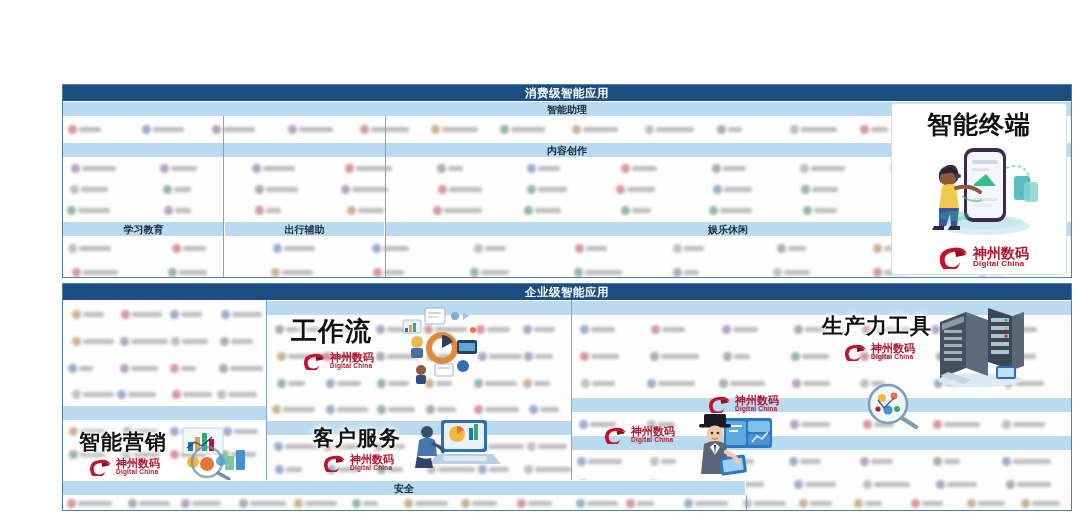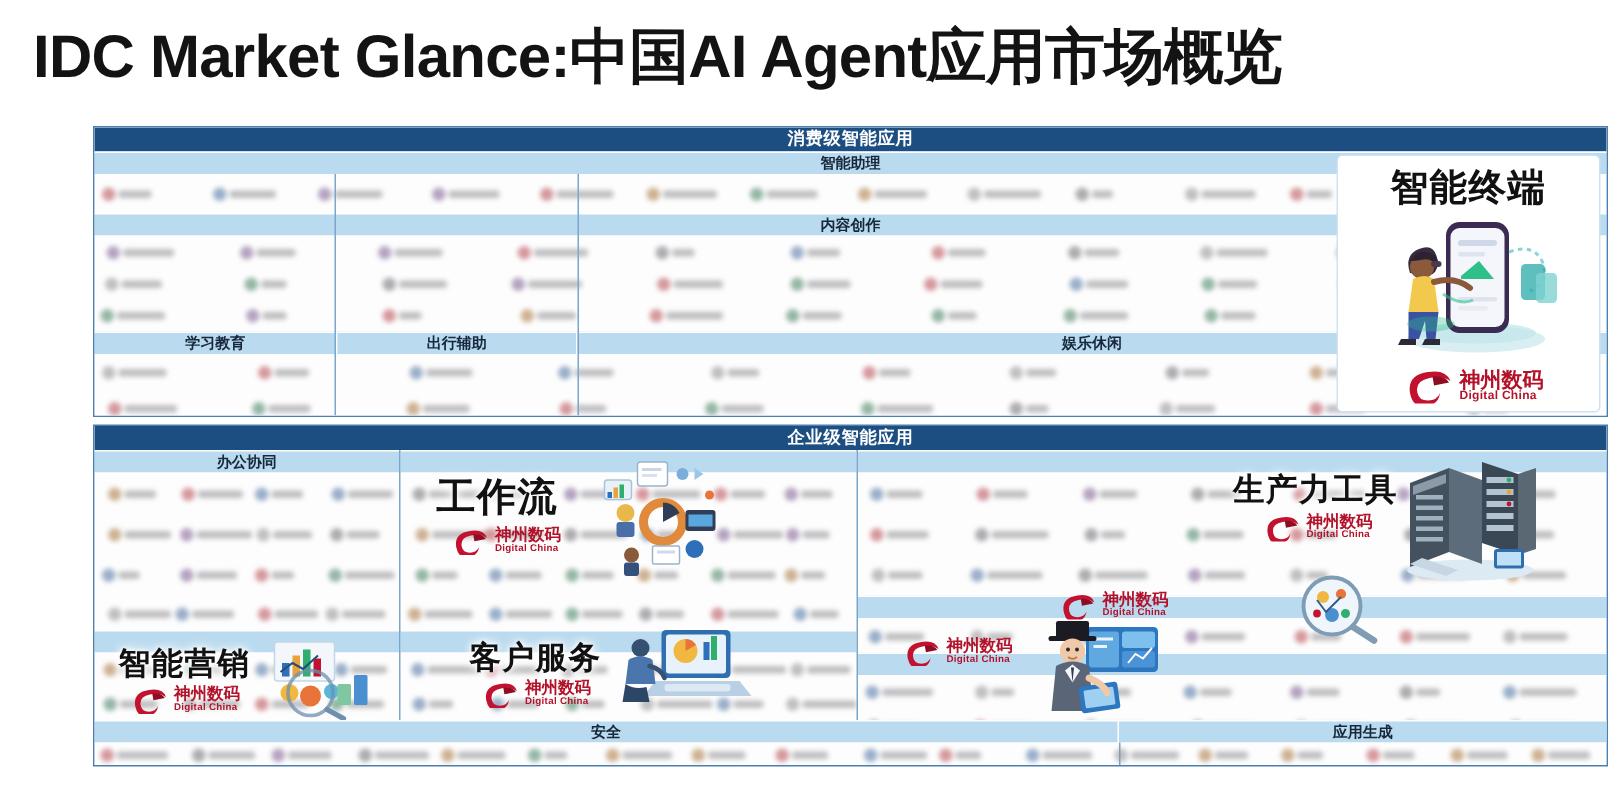--- a/index.html
+++ b/index.html
@@ -89,21 +89,20 @@
     display: flex; flex-direction: column; align-items: center; padding-top: 4px;
     z-index: 6;
   }
   .terminal-panel .ttl { font-size: 25px; font-weight: 800; color: #111; letter-spacing: 1px; }
 </style>
 </head>
 <body>
 
 <div class="page">
 
-  <div class="title">IDC Market Glance:中国AI Agent应用市场概览</div>
 
   <div class="board board-consumer">
 
     <div class="bar-main">消费级智能应用</div>
 
     <div class="bar-sub">智能助理</div>
     <div class="logos" style="height:26px" id="ls1">
         <div class="logo" style="left: 5.46218px; top: 8px; width: 27.4522px; height: 11px;">
           <span class="mk" style="background: rgb(181, 70, 79);"></span>
           <span class="tx" style="background: rgb(138, 138, 144); width: 21.0763px;"></span>
@@ -430,21 +429,20 @@
     </div>
   </div>
 
   <div class="board board-enterprise">
 
     <div class="bar-main">企业级智能应用</div>
 
     <div style="position:relative;height:180px">
 
       <div style="position:absolute;left:0;top:0;width:203px;height:180px">
-        <div class="bar-sub">办公协同</div>
         <div class="logos" style="height:82px" id="e1">
             <div class="logo" style="left: 9.02951px; top: 8.66667px; width: 29.1366px; height: 11px;">
               <span class="mk" style="background: rgb(167, 116, 60);"></span>
               <span class="tx" style="background: rgb(138, 138, 144); width: 20.7787px;"></span>
             </div>
             <div class="logo" style="left: 58.0648px; top: 8.66667px; width: 55.3797px; height: 11px;">
               <span class="mk" style="background: rgb(181, 70, 79);"></span>
               <span class="tx" style="background: rgb(138, 138, 144); width: 29.9393px;"></span>
             </div>
             <div class="logo" style="left: 107.377px; top: 8.66667px; width: 42.4044px; height: 11px;">
@@ -1070,21 +1068,20 @@
           <path d="M36 40 q10 4 12 10" stroke="#f0c9a8" stroke-width="4.5" fill="none" stroke-linecap="round"></path>
         </svg>
       </div>
 
       <div class="vdiv" style="left:203px"></div>
       <div class="vdiv" style="left:508px"></div>
     </div>
 
     <div style="display:flex;position:relative">
       <div class="bar-sub" style="flex:0 0 683px;border-right:1px solid #fff">安全</div>
-      <div class="bar-sub" style="flex:1">应用生成</div>
     </div>
     <div class="logos" style="height:16px;position:relative" id="e10">
       <div class="vdiv" style="left:683px"></div>
     <div class="logo" style="left: 4.0747px; top: 3px; width: 51.2674px; height: 11px;">
           <span class="mk" style="background: rgb(181, 70, 79);"></span>
           <span class="tx" style="background: rgb(138, 138, 144); width: 33.617px;"></span>
         </div>
         <div class="logo" style="left: 64.6514px; top: 3px; width: 45.6346px; height: 11px;">
           <span class="mk" style="background: rgb(107, 107, 114);"></span>
           <span class="tx" style="background: rgb(138, 138, 144); width: 31.7018px;"></span>

